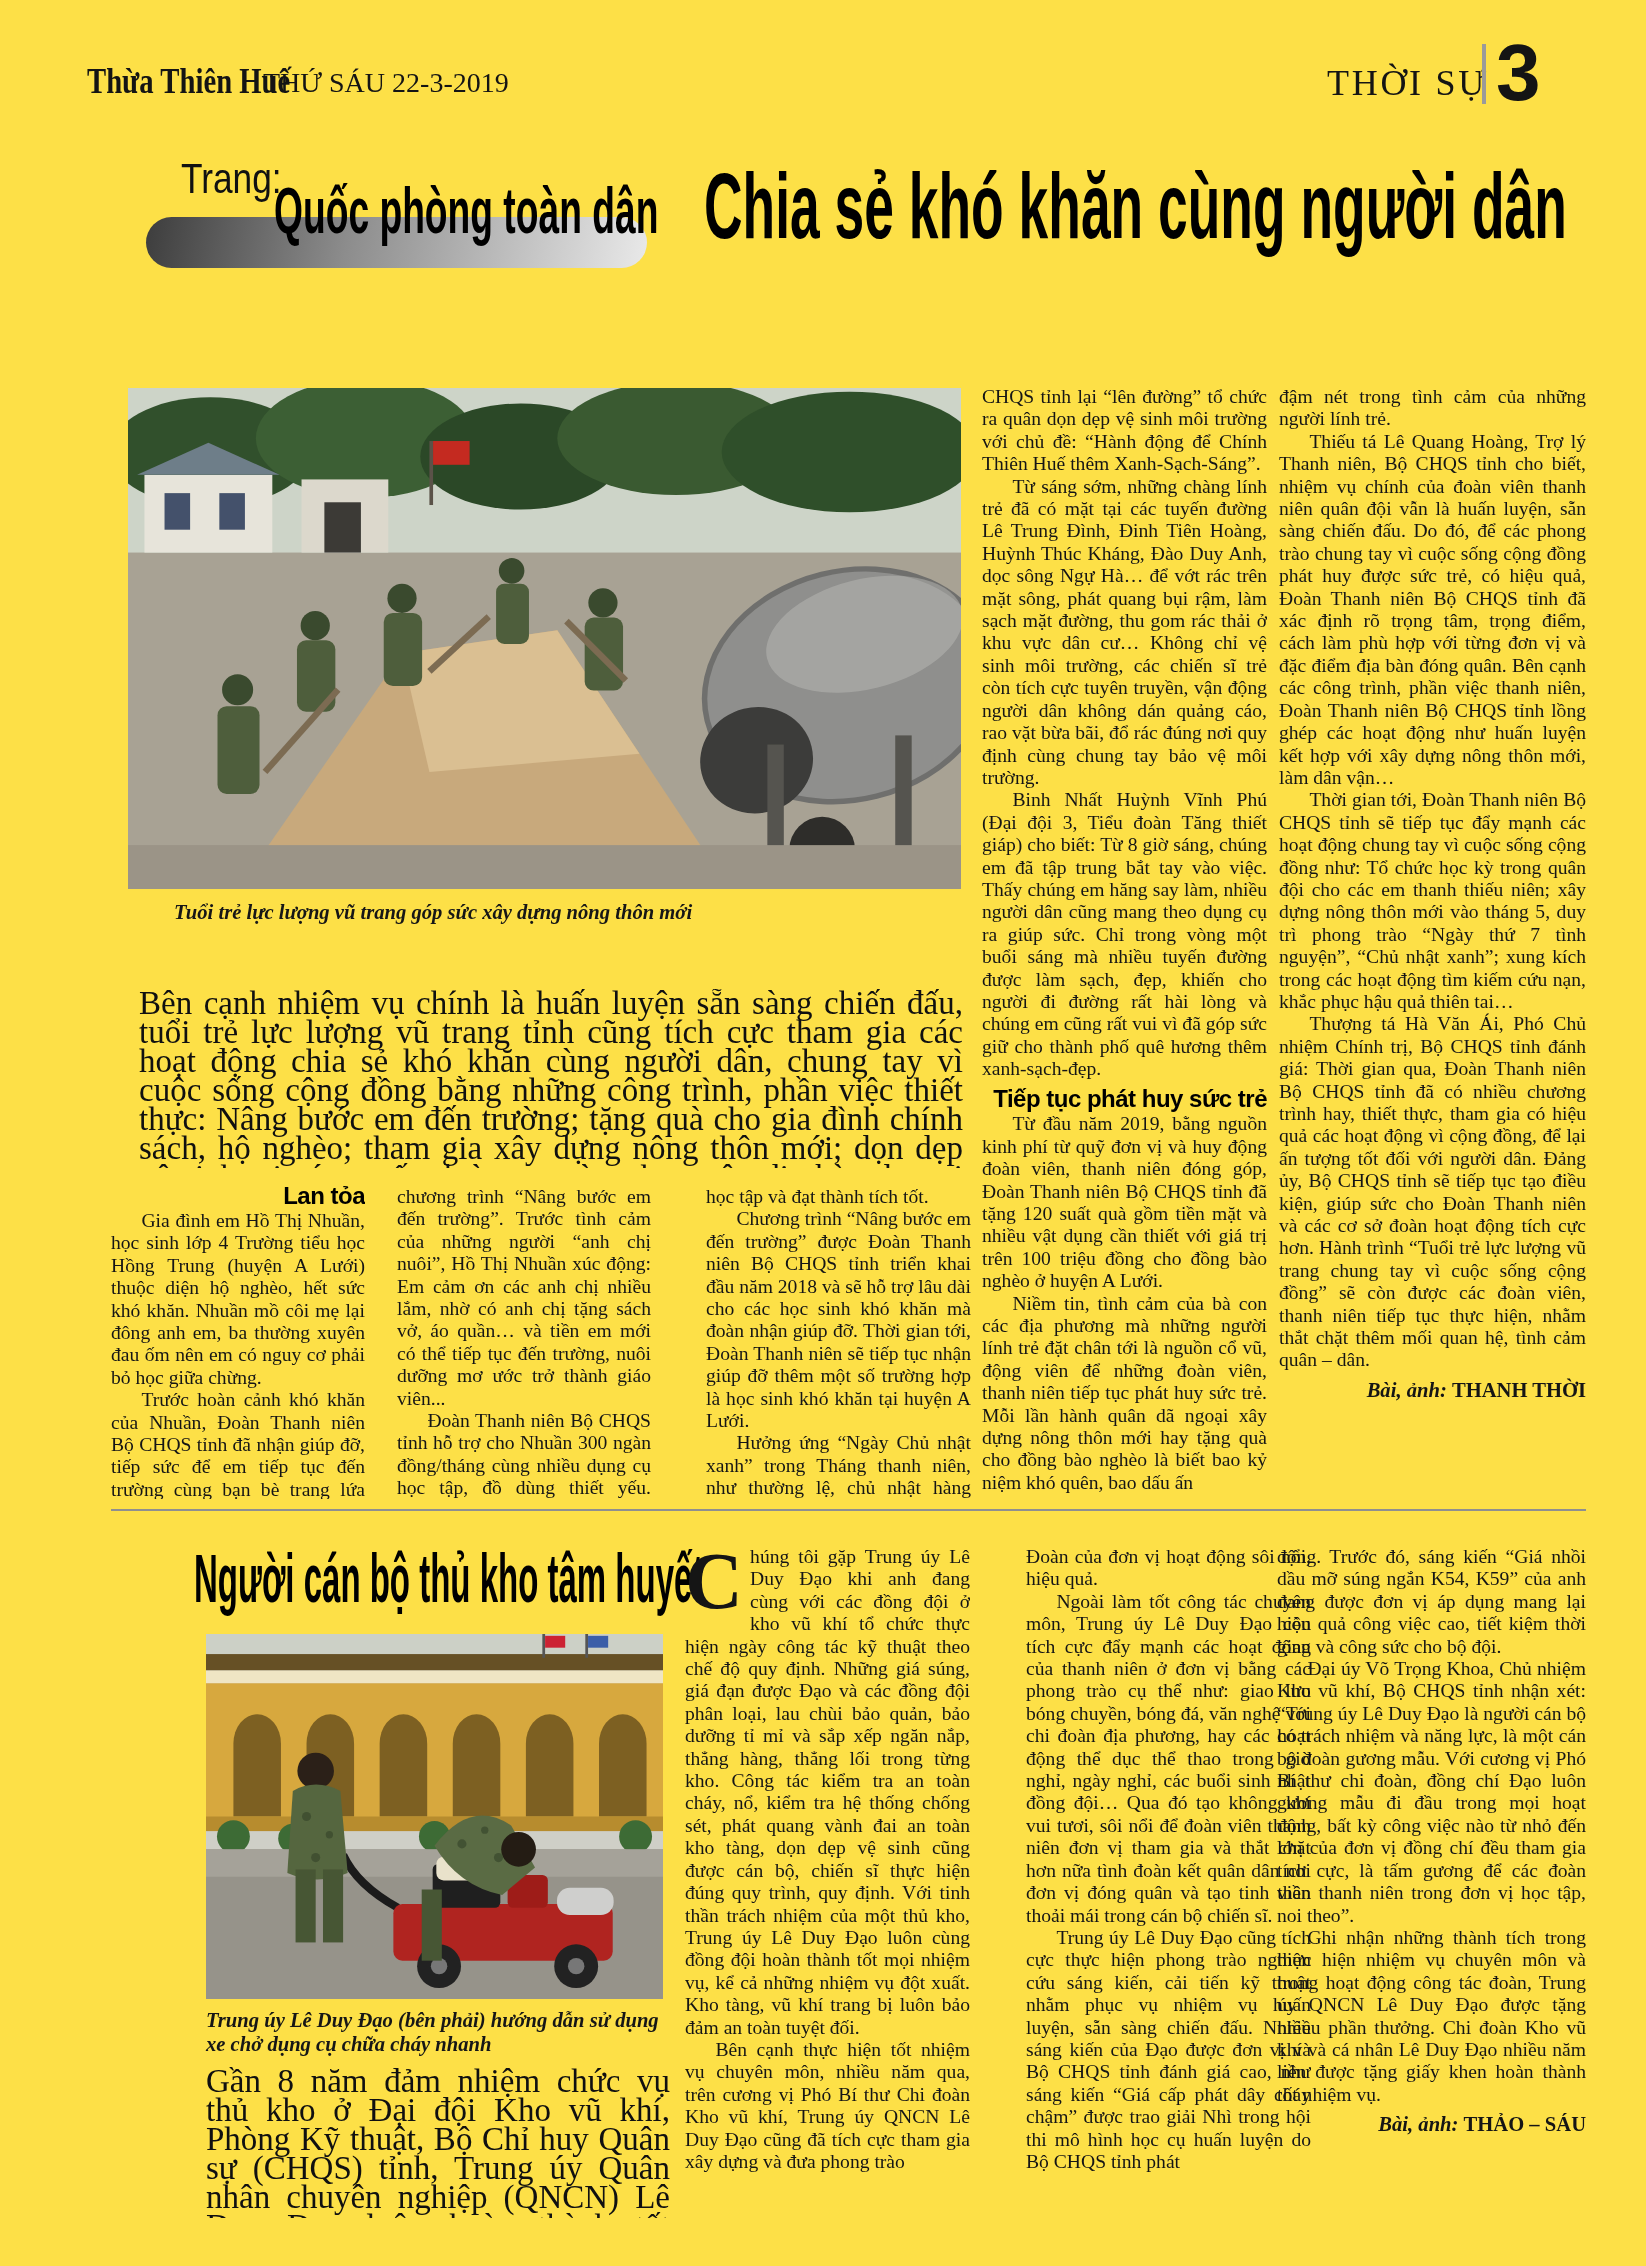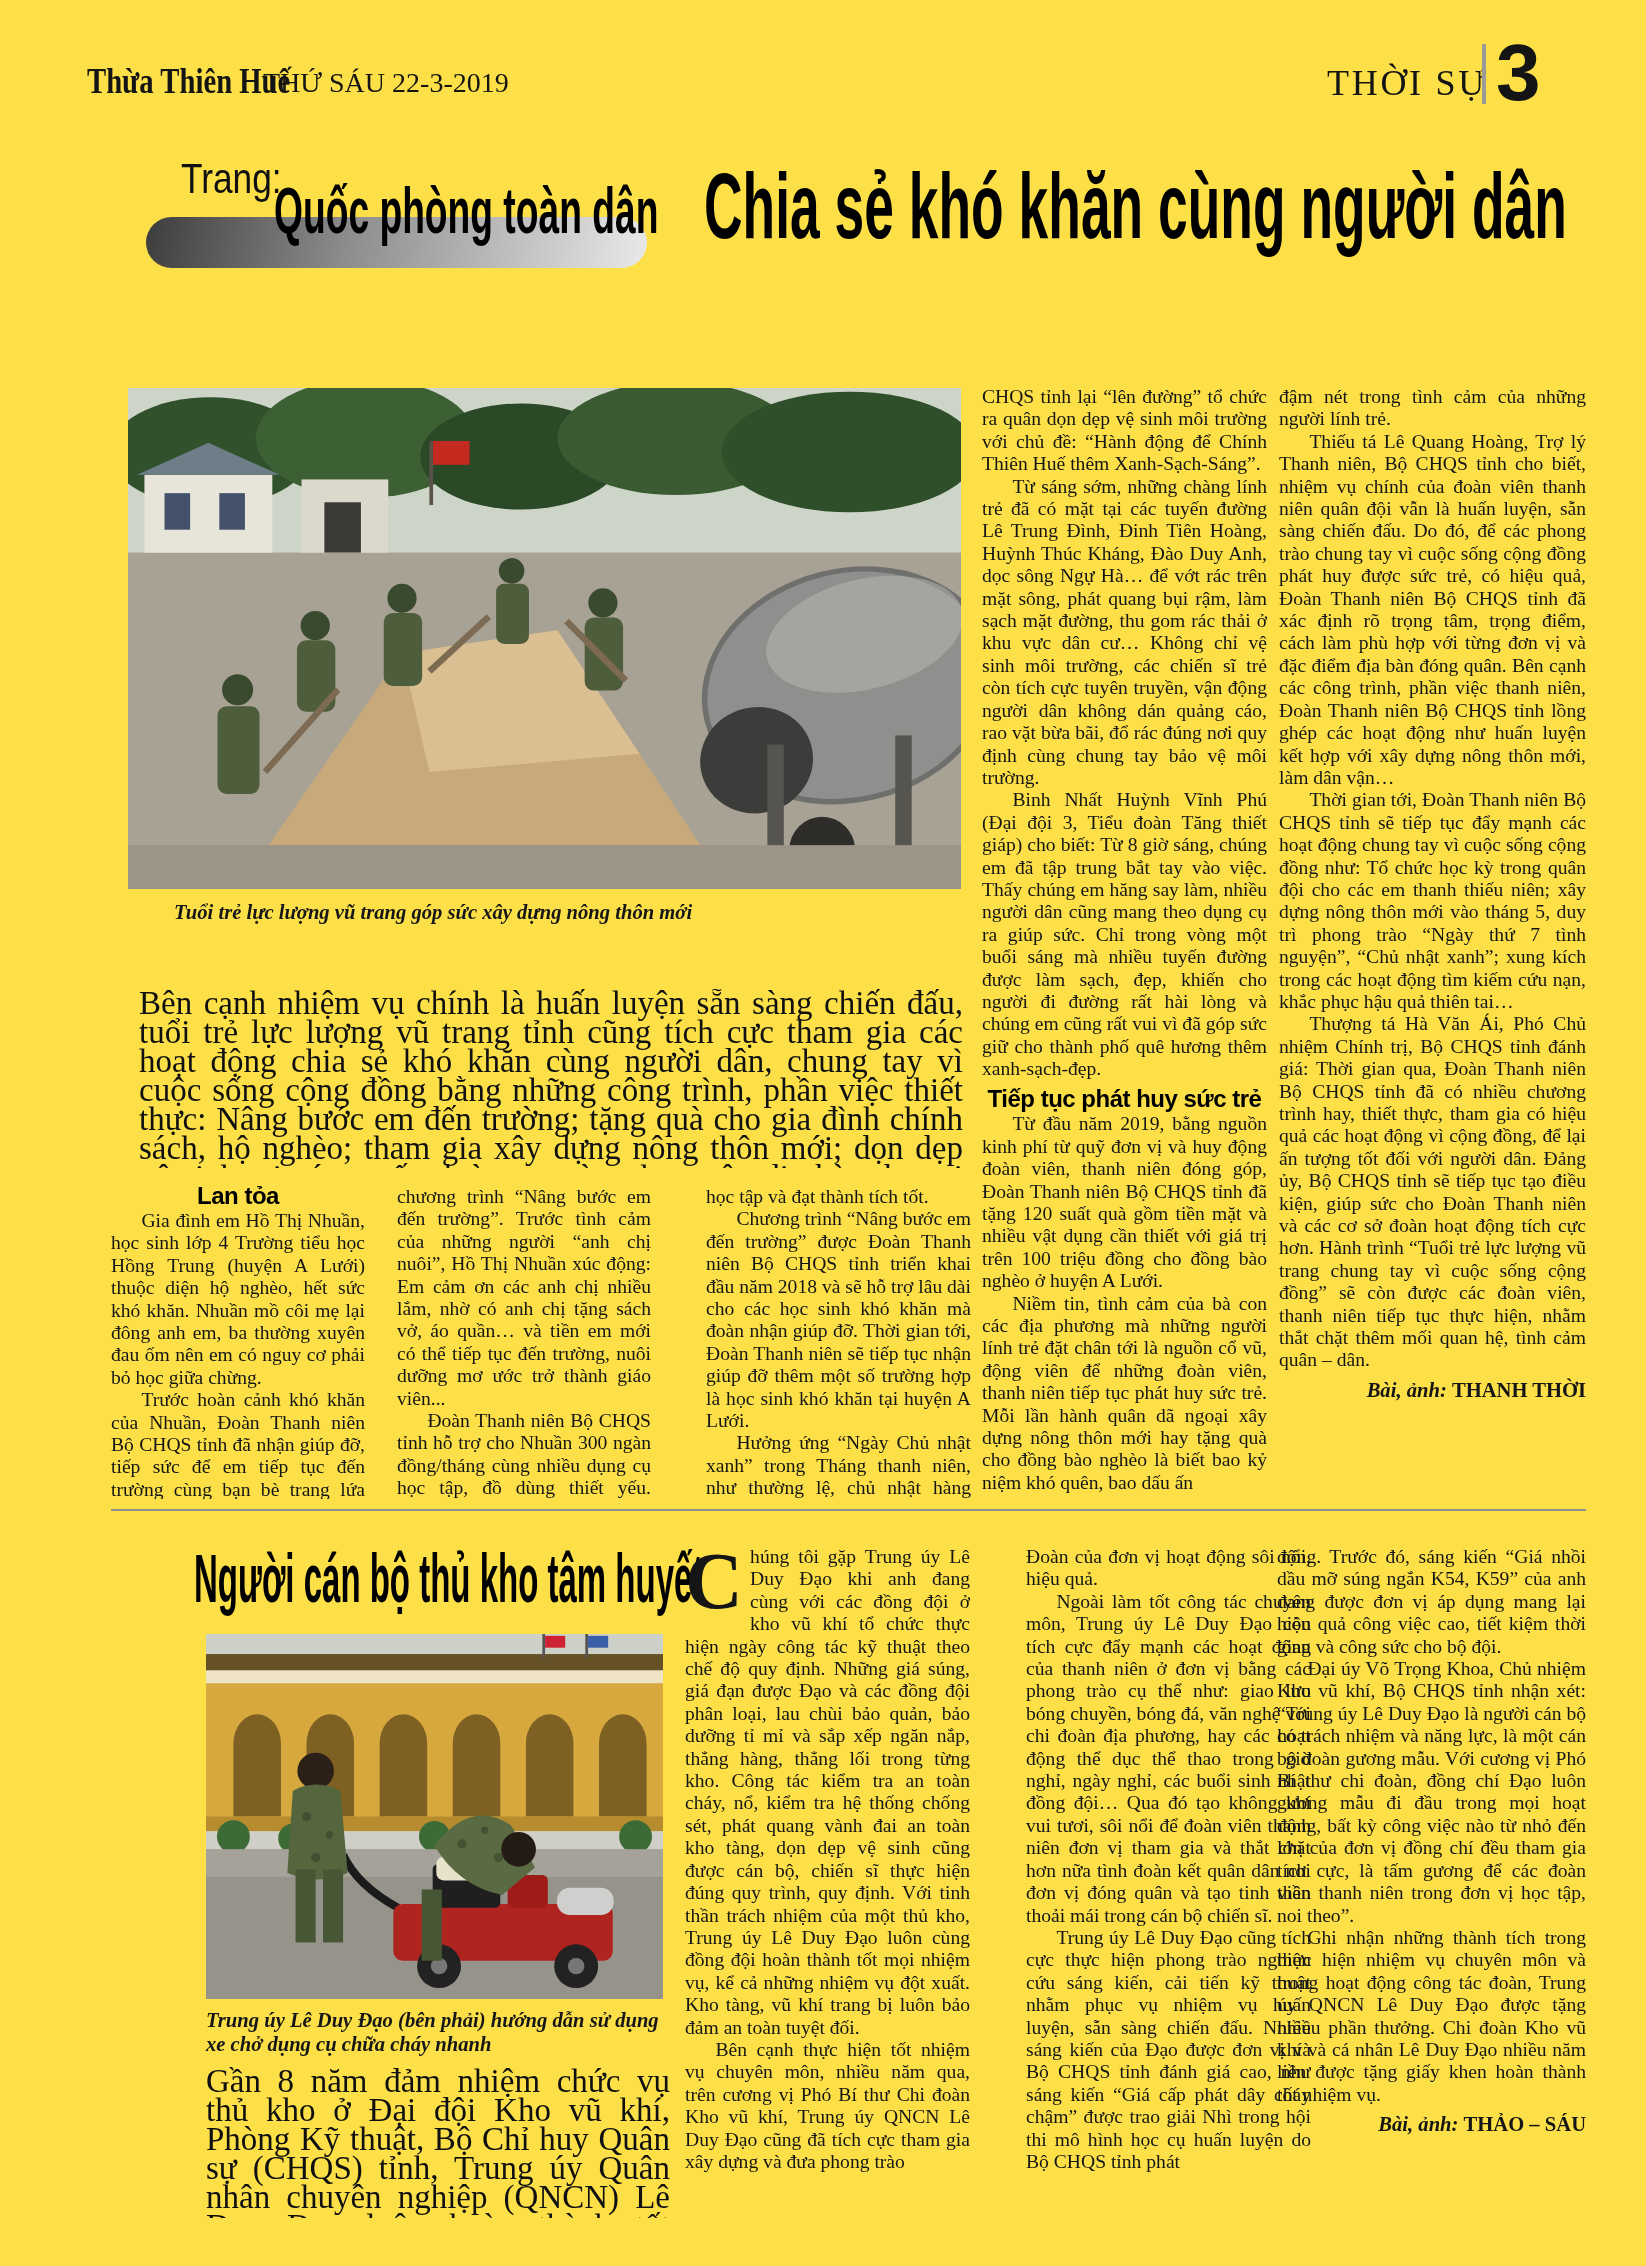--- a/index.html
+++ b/index.html
@@ -22,21 +22,21 @@
   .banner-title{font-size:60px;transform:scaleX(.62) scaleY(1.08);}
   .pill{height:51px;border-radius:27.4px;background:linear-gradient(100deg,#3d3d3d 0%,#8c8c8c 40%,#e9e9e9 100%);}
   .headline1{font-size:89px;transform:scaleX(.60) scaleY(1.05);}
   .headline2{font-size:66px;transform:scaleX(.50) scaleY(1.05);}
 
   
   .col{position:absolute;text-align:justify;font-size:19.6px;line-height:22.4px;overflow:hidden;color:#151515;}
   .col p{margin:0;}
   .col p.ind{text-indent:1.55em;}
   .subhead{font-family:"Liberation Sans","DejaVu Sans",sans-serif;font-weight:bold;font-size:24px;
-           line-height:29px;letter-spacing:-0.5px;text-align:center;color:#000;}
+           line-height:29px;letter-spacing:-0.5px;text-align:right;color:#000;}
   .lead{position:absolute;font-weight:normal;font-size:33px;line-height:29px;text-align:justify;overflow:hidden;color:#101010;}
   .caption{position:absolute;font-style:italic;font-weight:bold;font-size:20.6px;line-height:24px;color:#161616;}
   .byline{text-align:right;margin-top:7.3px;font-size:20.6px;}
   .byline .lbl{font-style:italic;font-weight:bold;}
   .byline .nm{font-weight:bold;}
   .dropcap{float:left;font-weight:bold;font-size:80px;line-height:66px;margin:1.8px 7.3px 0 0;font-family:"Liberation Serif",serif;}
   .hrule{position:absolute;background:#8f8f8f;height:1.8px;}
   .photo{position:absolute;overflow:hidden;background:#cfcfc7;}
   .photo svg{display:block;width:100%;height:100%;}
 </style>

